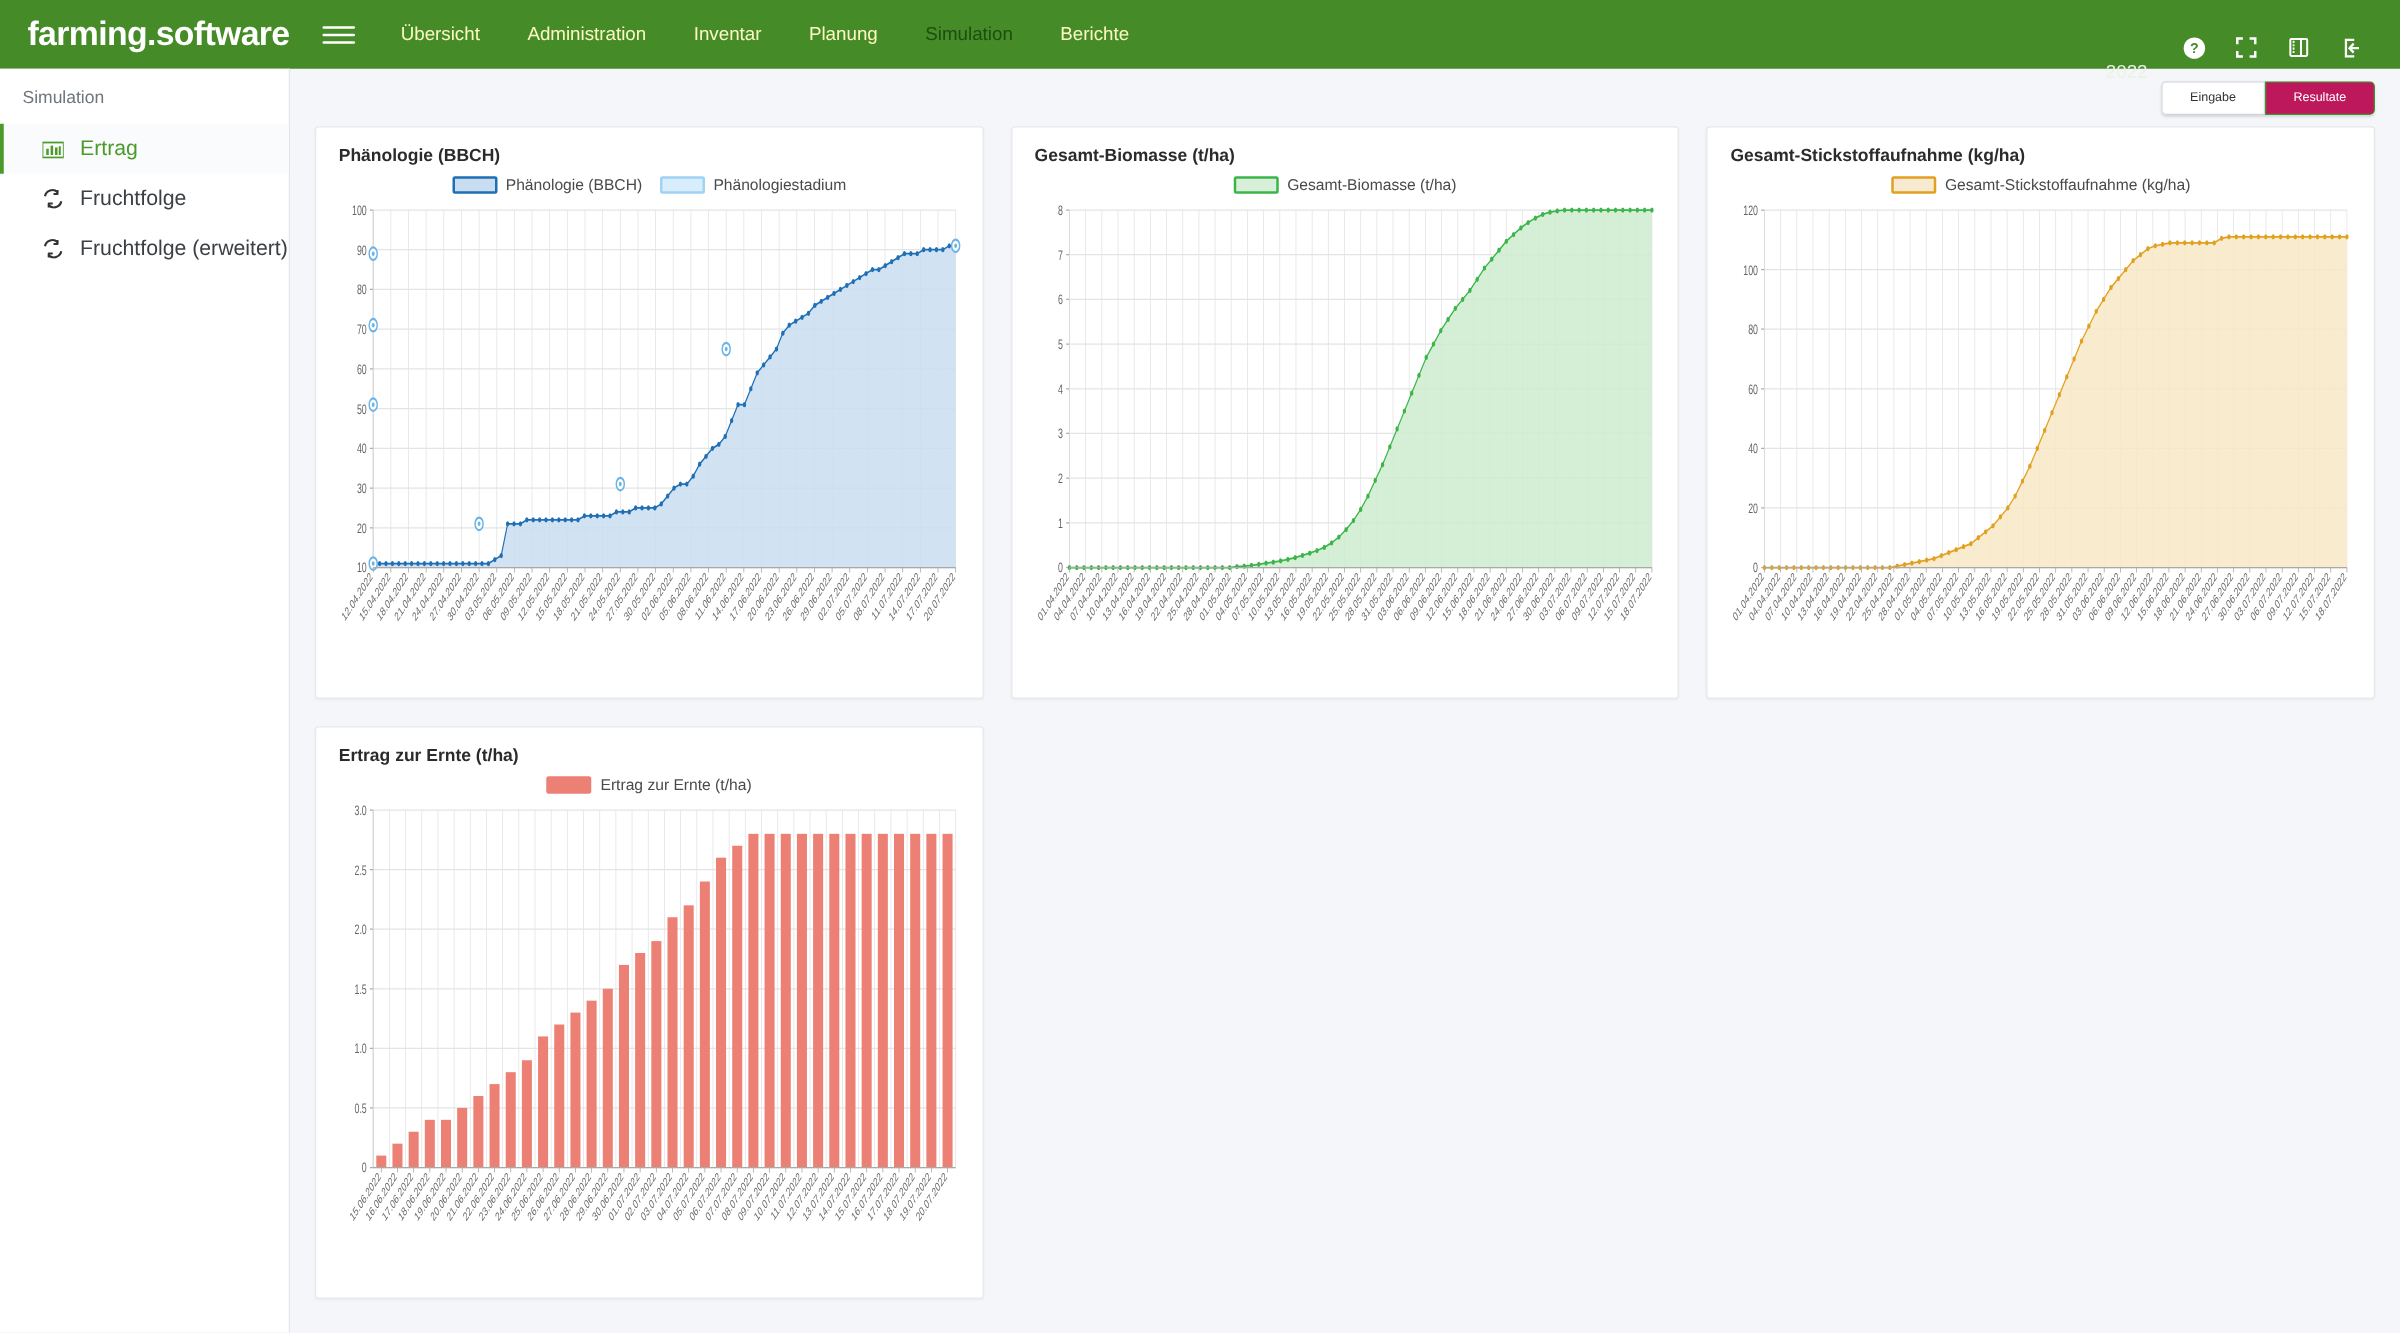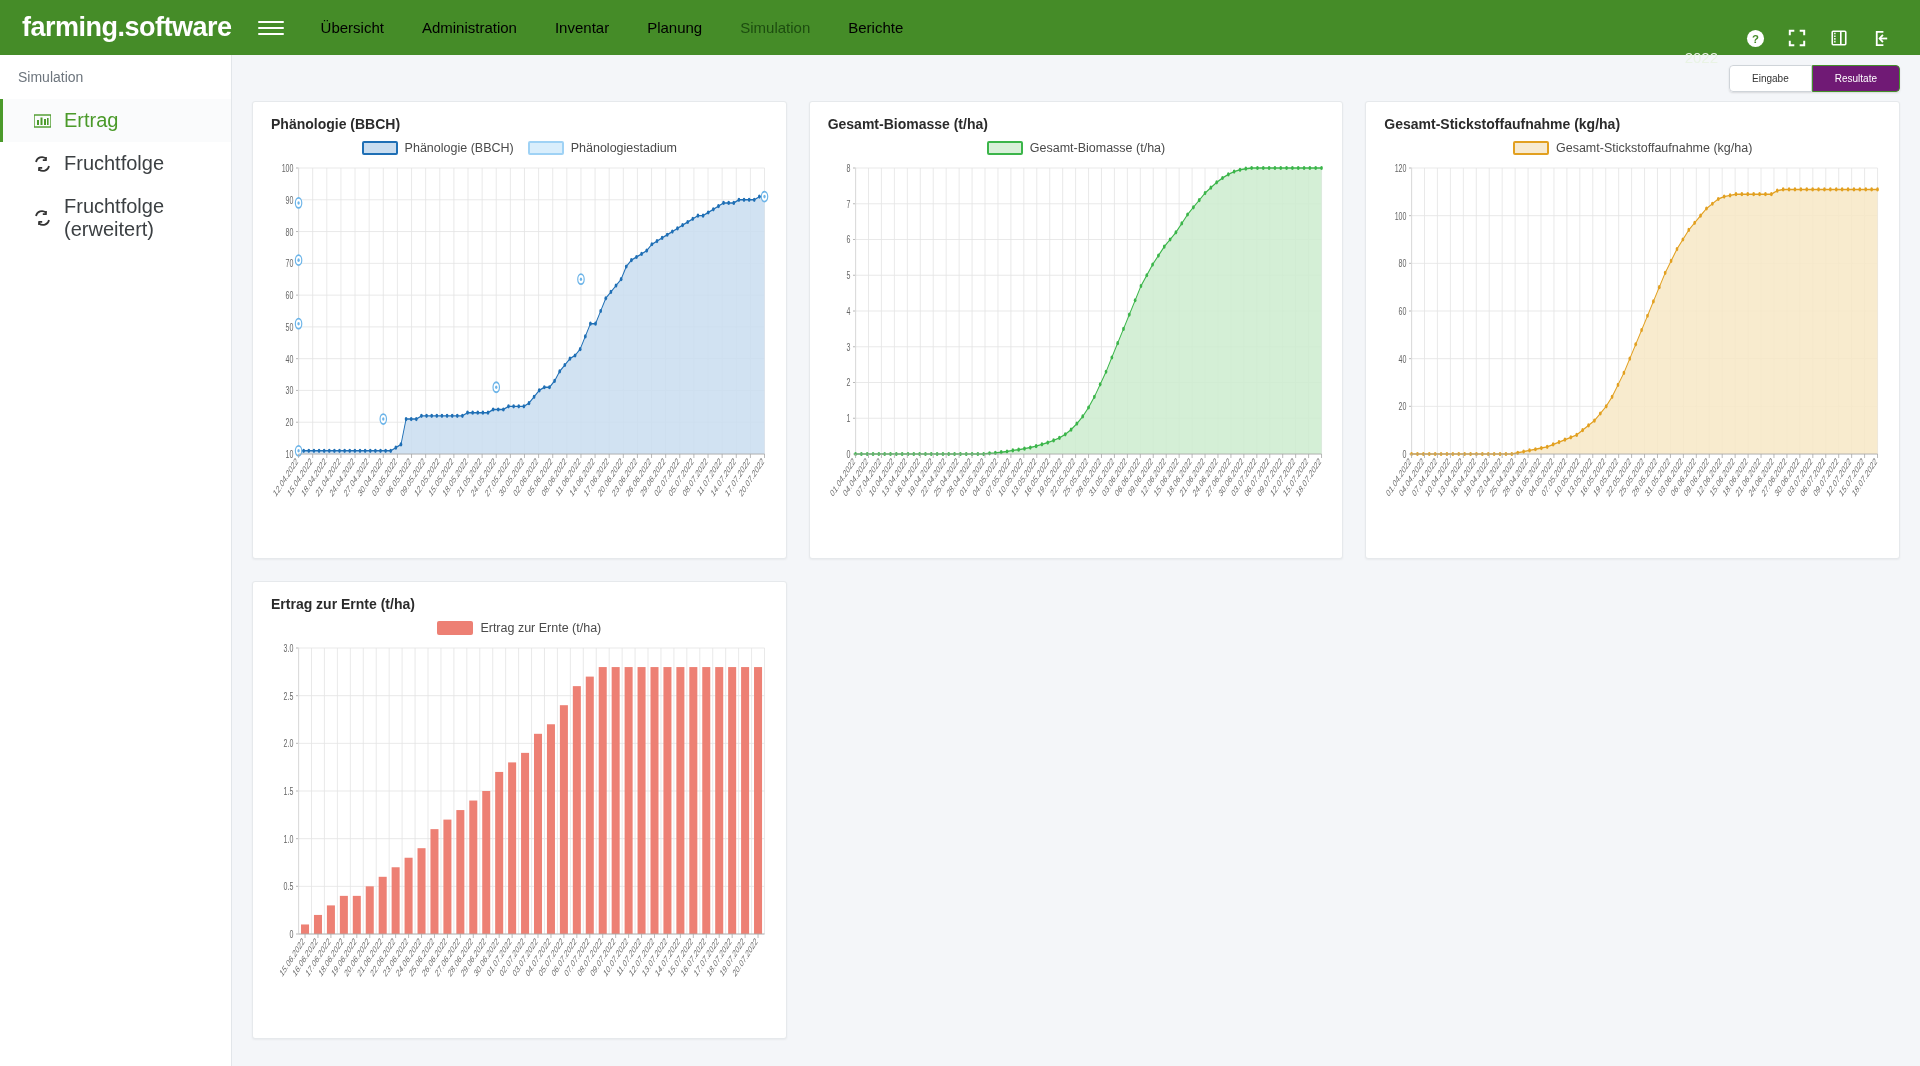--- a/index.html
+++ b/index.html
@@ -19,59 +19,59 @@
   }
   .brand {
     font-size:27px; font-weight:bold; letter-spacing:-0.5px;
     padding:0 26px 0 22px; color:#fff; white-space:nowrap;
   }
   .burger { width:26px; height:26px; display:flex; flex-direction:column;
     justify-content:center; gap:4px; cursor:pointer; margin-right:18px;}
   .burger i { display:block; height:2px; background:#fff; border-radius:1px; }
   .navlinks { display:flex; align-items:center; gap:0; flex:1; }
   .navlink {
-    font-size:15px; color:#000000; padding:0 19px; line-height:55px;
+    font-size:15px; color:#fef9c3; padding:0 19px; line-height:55px;
     cursor:pointer; white-space:nowrap;
   }
   .navlink.active { color:#1d4d10; }
   .topright { display:flex; align-items:flex-end; gap:0;margin-top:21px; }
   .year { font-size:15px; color:#e9f3e4; padding:0 16px; }
   .ticon { width:42px; height:55px; display:flex; align-items:center;
     justify-content:center; cursor:pointer; }
   .ticon svg { display:block; }
 
   
   .body { display:flex; height:1011px; }
   .sidebar {
     width:232px; background:#ffffff; border-right:1px solid #e2e6ea;
     padding-top:0; flex-shrink:0;
   }
   .sidebar-title {
     font-size:14px; color:#6d757d; padding:14px 0 14px 18px;
   }
   .side-item {
     display:flex; align-items:center; gap:13px;
-    padding:10px 0 10px 30px; font-size:20px; color:#3c4043;
+    padding:10px 0 10px 30px; font-size:17px; color:#3c4043;
     cursor:pointer; border-left:3px solid transparent;
   }
   .side-item.active {
     background:#fafbfc; border-left:3px solid #4b9a2a; color:#4b9a2a;
   }
   .side-item .si-ico { width:18px; height:18px; display:flex;
     align-items:center; justify-content:center; flex-shrink:0; }
 
   .content { flex:1; padding:0 20px 0 20px; overflow:hidden; }
 
   .toolbar { display:flex; justify-content:flex-end; padding:10px 0 9px 0; }
   .toggle { display:flex; border-radius:4px; overflow:hidden;
     box-shadow:0 1px 2px rgba(0,0,0,.12); }
   .tg-btn { font-size:10px; padding:7px 22px; cursor:pointer;
     background:#ffffff; color:#333; border:1px solid #cfd4d9; }
   .tg-btn:first-child { border-radius:4px 0 0 4px; }
-  .tg-btn.on { background:#701a75; color:#fff; border-color:#44902a;
+  .tg-btn.on { background:#be185d; color:#fff; border-color:#44902a;
     border-radius:0 4px 4px 0; }
 
   .grid { display:grid; grid-template-columns:1fr 1fr 1fr;
     grid-template-rows:1fr 1fr; gap:22px; height:938px; }
   .card {
     background:#fff; border:1px solid #e6e9ec; border-radius:3px;
     box-shadow:0 1px 2px rgba(0,0,0,.05);
     padding:14px 16px 8px 16px; display:flex; flex-direction:column;
     overflow:hidden;
   }

